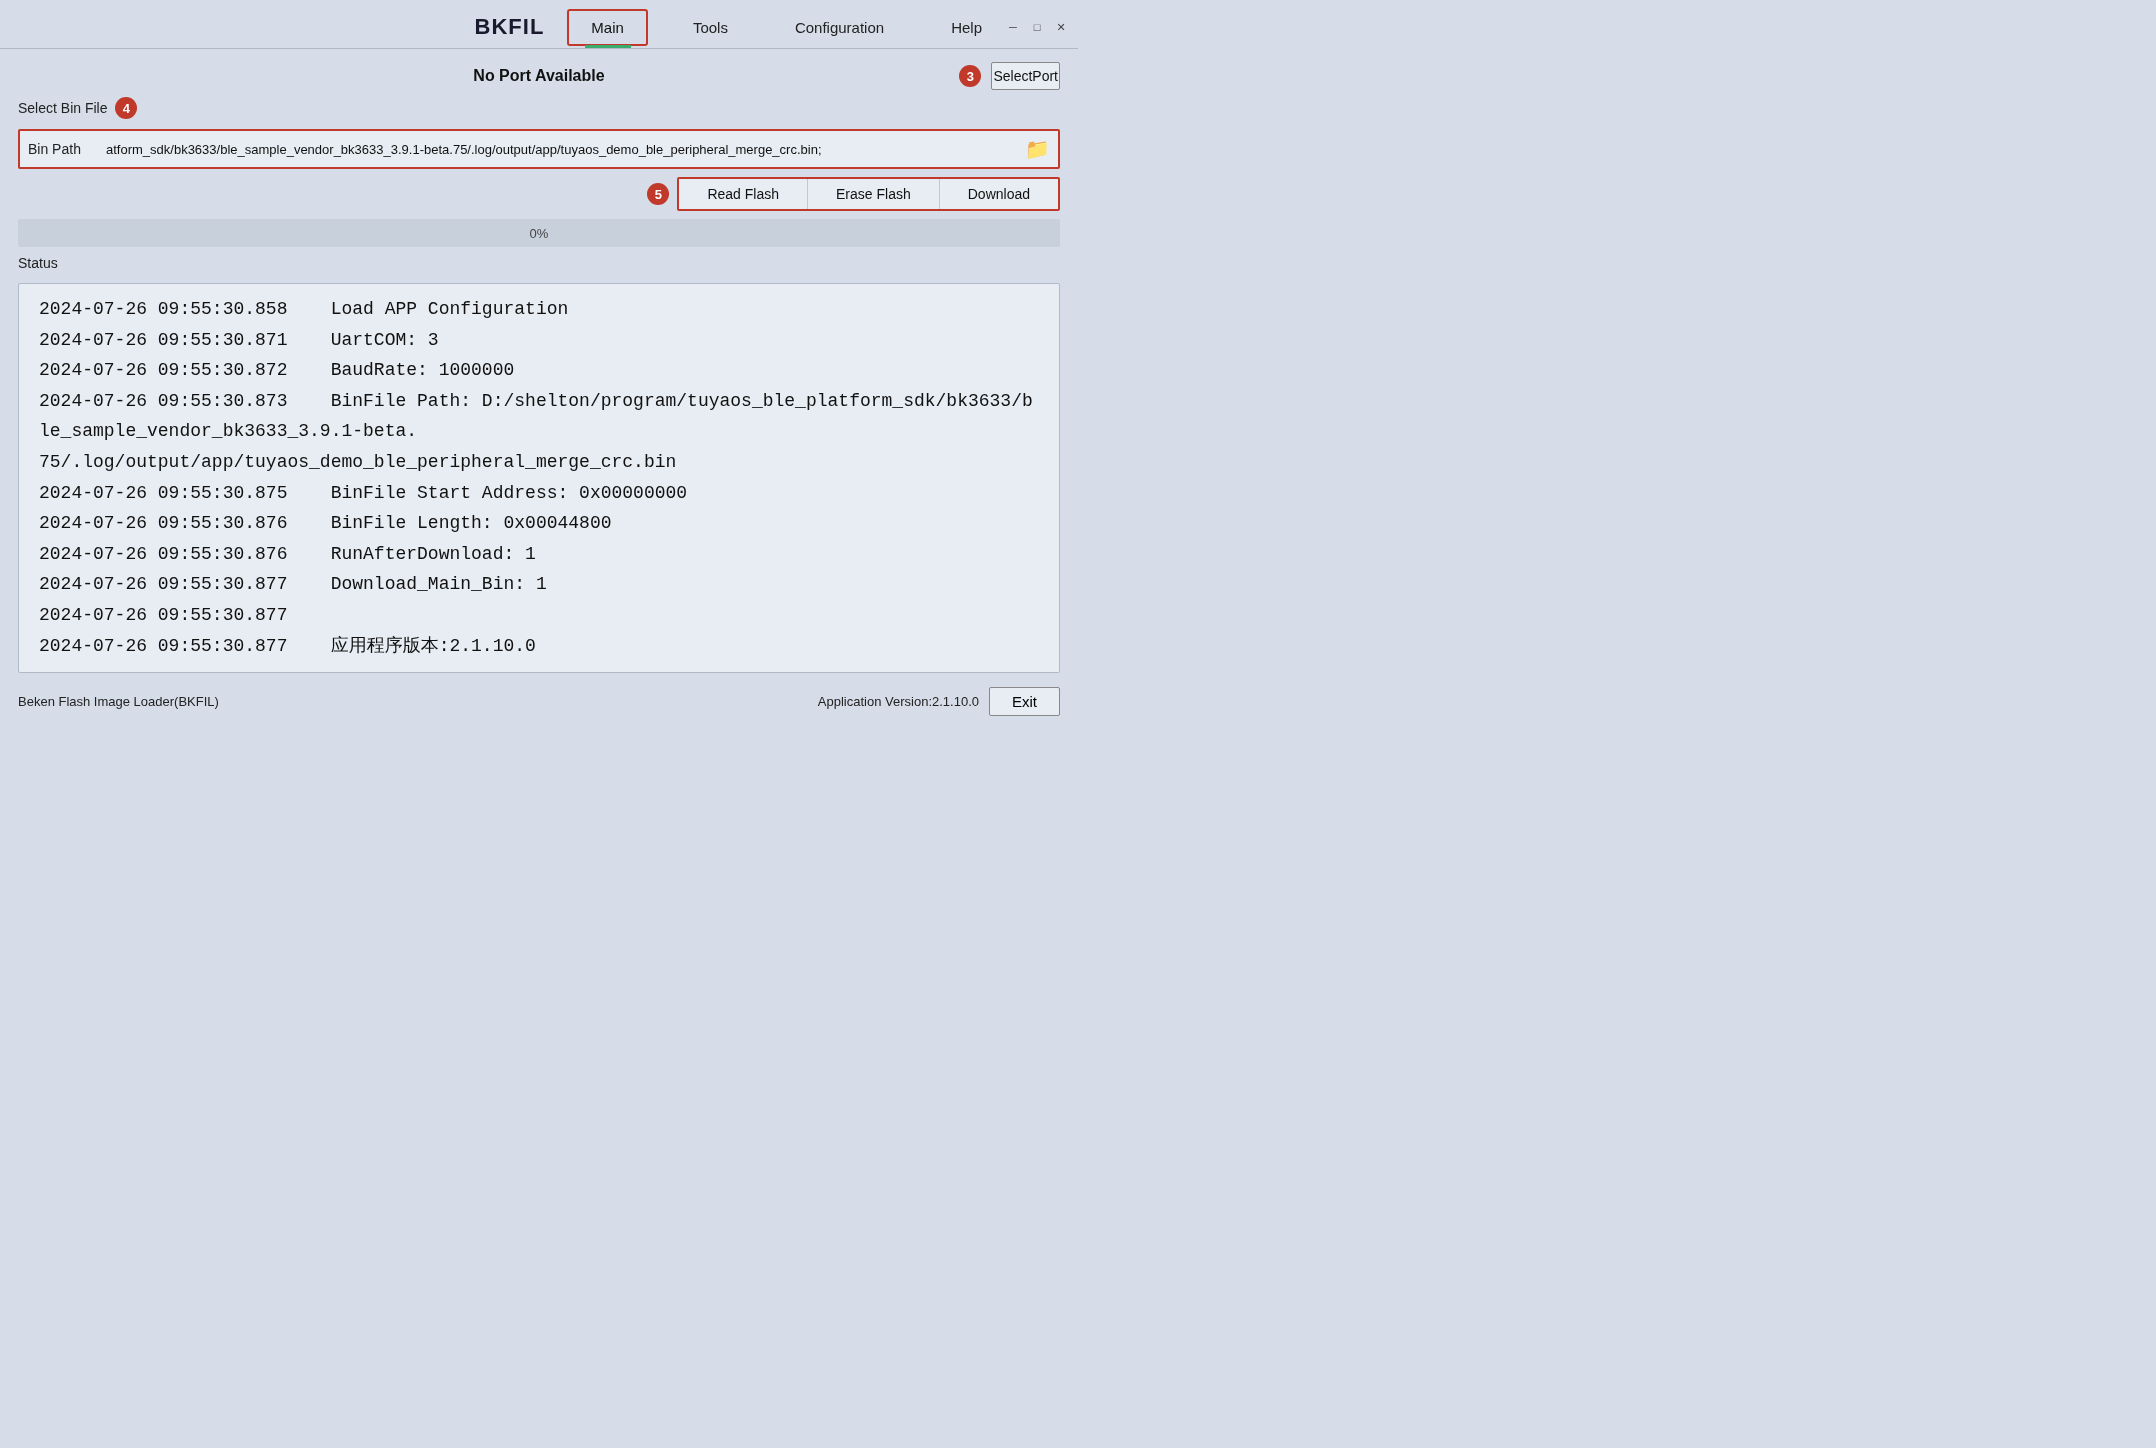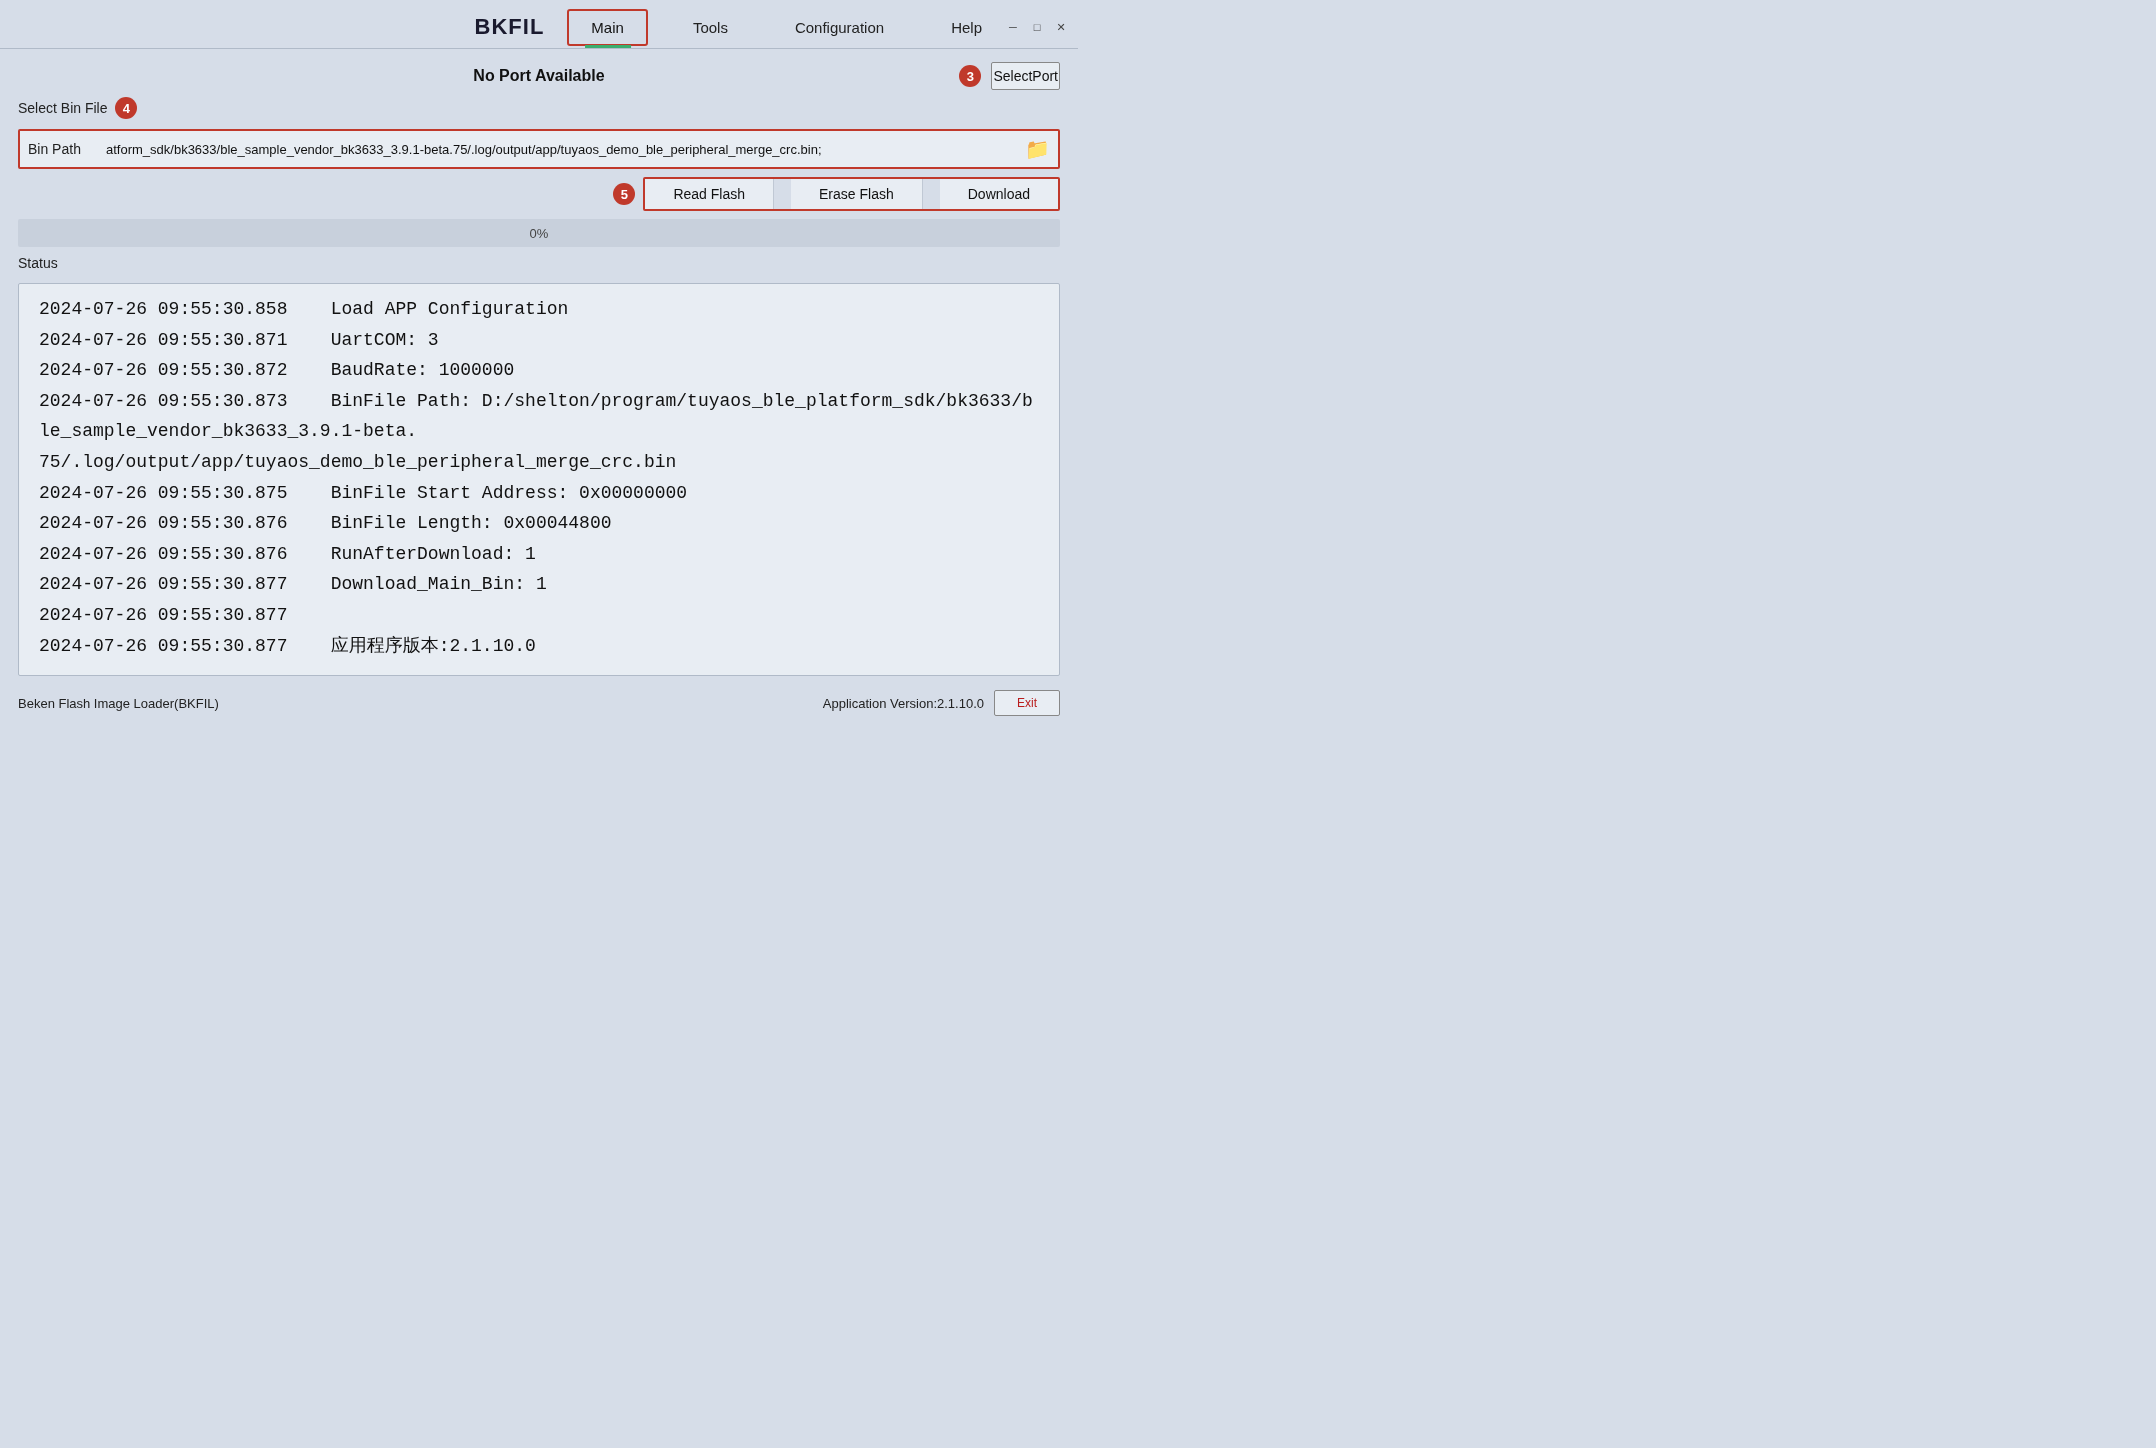--- a/index.html
+++ b/index.html
@@ -190,21 +190,20 @@
       justify-content: center;
       font-size: 13px;
       font-weight: bold;
       margin-right: 8px;
     }
     .actions-group {
       border: 2px solid #c0392b;
       display: flex;
       border-radius: 2px;
       overflow: hidden;
-      gap: 17px;
     }
     .action-btn {
       border: none;
       border-right: 1.5px solid #c0c8d4;
       background: #e8edf3;
       padding: 7px 28px;
       font-size: 14px;
       cursor: pointer;
       color: #111;
     }
@@ -268,24 +267,24 @@
     }
     .footer-right {
       display: flex;
       align-items: center;
       gap: 10px;
     }
     .exit-btn {
       border: 1.5px solid #888;
       background: #e8edf3;
       padding: 5px 22px;
-      font-size: 12px;
-      cursor: pointer;
-      border-radius: 2px;
-      color: #b91c1c;
+      font-size: 15px;
+      cursor: pointer;
+      border-radius: 2px;
+      color: #000000;
     }
     
     .titlebar-divider {
       height: 1px;
       background: #b0bac8;
       margin: 0 0 4px 0;
     }
   </style>
 </head>
 <body>

